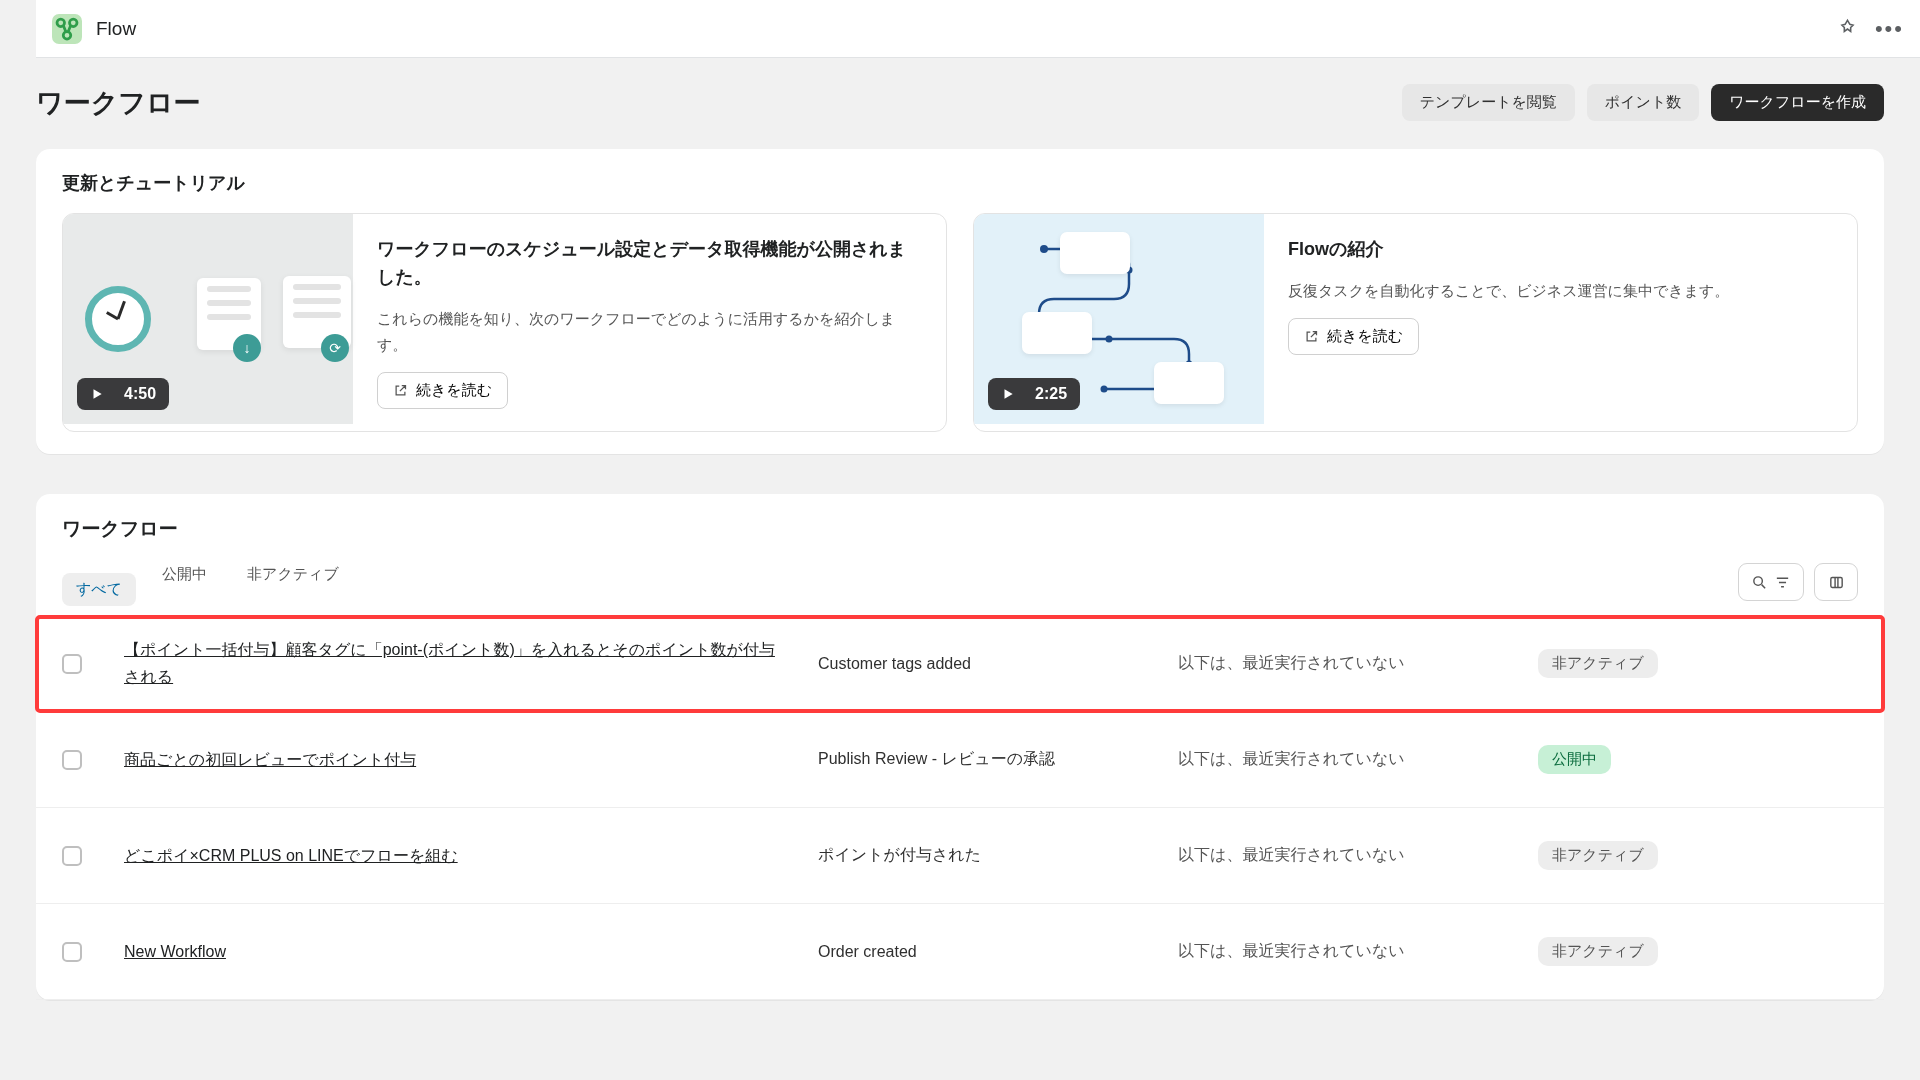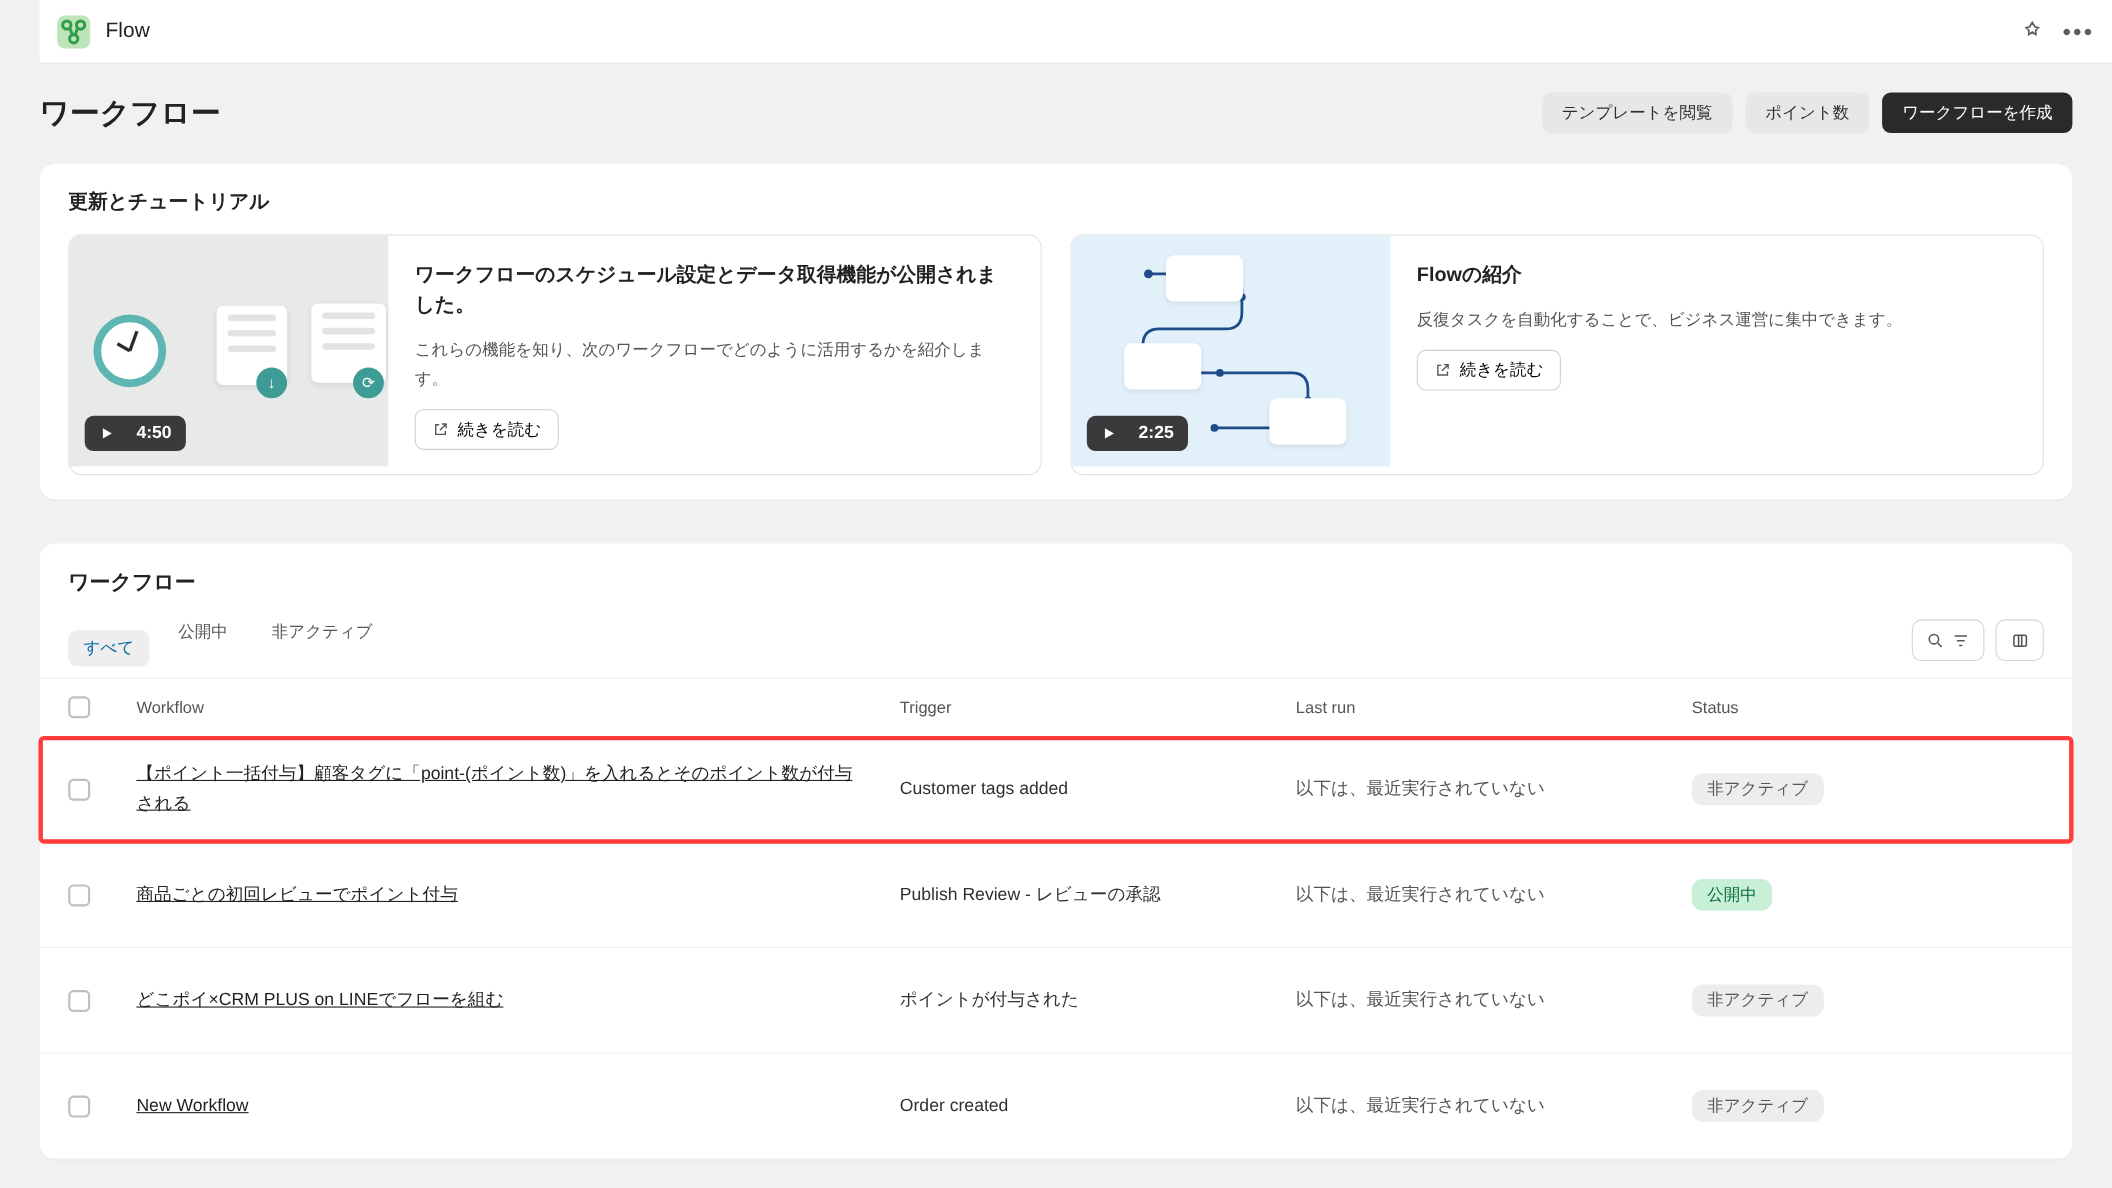--- a/index.html
+++ b/index.html
@@ -269,29 +269,20 @@
         <div class="tool cols">
           <svg viewBox="0 0 24 24" fill="none" stroke-width="2">
               <rect x="4" y="5" width="16" height="14" rx="2"></rect>
               <path d="M10 5v14M14 5v14"></path>
             </svg>
         </div>
       </div>
     </div>
 
     <div class="wf-table">
-      <div class="wf-header-row">
-        <div>
-            <div class="chk"></div>
-          </div>
-        <div>Workflow</div>
-        <div>Trigger</div>
-        <div>Last run</div>
-        <div>Status</div>
-      </div>
       <div id="wf-rows">
           <div class="wf-row highlight">
             <div>
               <div class="chk"></div>
             </div>
             <div class="wf-name">【ポイント一括付与】顧客タグに「point-(ポイント数)」を入れるとそのポイント数が付与される</div>
             <div class="wf-trigger">Customer tags added</div>
             <div class="wf-last">以下は、最近実行されていない</div>
             <div><span class="badge inactive">非アクティブ</span></div>
           </div>

